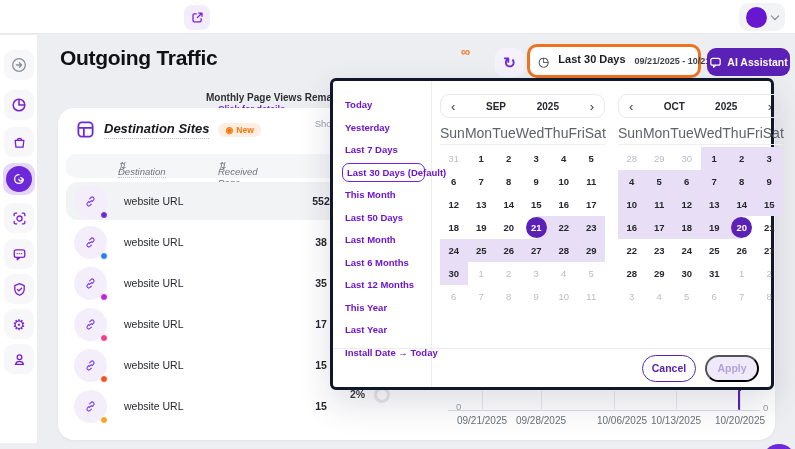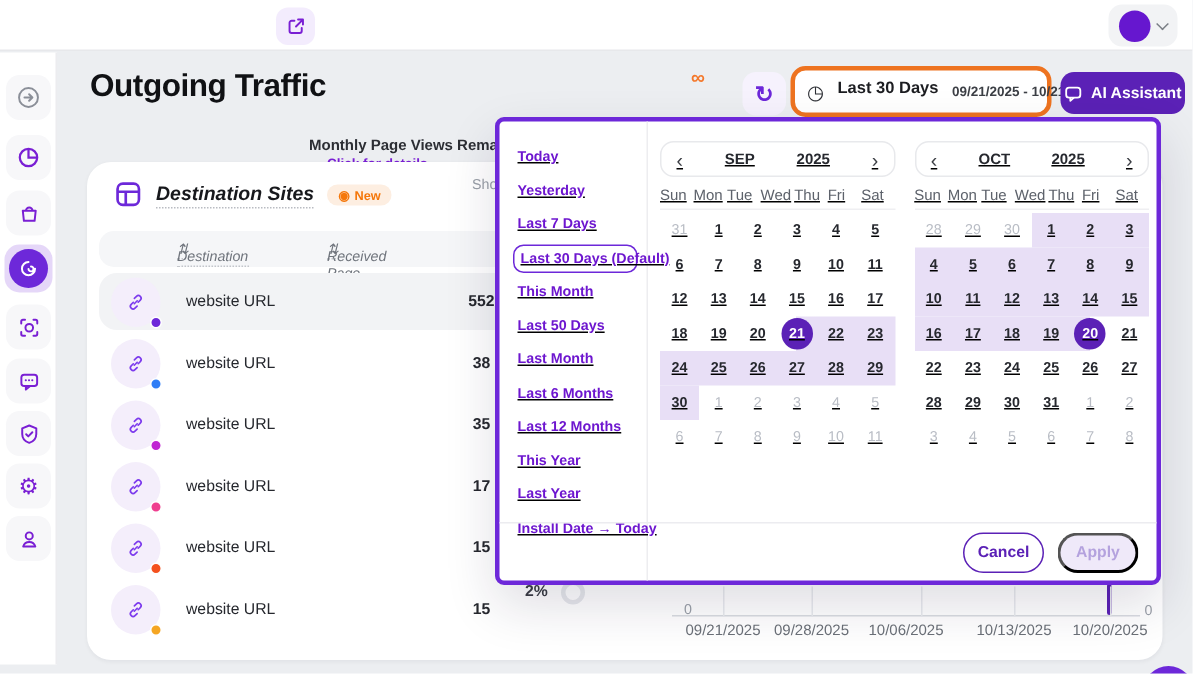--- a/index.html
+++ b/index.html
@@ -68,30 +68,30 @@
   .pct-txt{position:absolute;left:350px;top:388px;font-size:10.5px;font-weight:bold;color:#3a3d44;z-index:1;}
   .pct-ring{position:absolute;left:374px;top:387px;width:16px;height:16px;border-radius:50%;border:3px solid #e6e8ec;z-index:1;}
   .gridline{position:absolute;top:391px;width:1px;height:20px;background:#e8eaee;z-index:1;}
   .axis{position:absolute;left:448px;top:410px;width:312px;height:1px;background:#d9dce1;z-index:1;}
   .ylab{position:absolute;font-size:9.5px;color:#9aa0a8;z-index:1;}
   .xlab{position:absolute;top:415px;font-size:10px;color:#6b7077;transform:translateX(-50%);z-index:1;white-space:nowrap;}
   .spike{position:absolute;left:738px;top:389px;width:3px;height:21px;background:#5b21b6;border-radius:2px;z-index:1;}
   .fab{position:absolute;left:762px;top:444px;width:34px;height:34px;border-radius:50%;background:#6d28d9;z-index:6;cursor:pointer;}
 
   
-  .overlay{position:absolute;left:330px;top:78px;width:444px;height:312px;background:#fff;border:3px solid #6d28d9;border-radius:6px;box-shadow:0 14px 34px rgba(30,20,60,.14);z-index:10;display:flex;text-decoration:underline;}
+  .overlay{position:absolute;left:330px;top:78px;width:444px;height:312px;background:#fff;border:3px solid #0f172a;border-radius:6px;box-shadow:0 14px 34px rgba(30,20,60,.14);z-index:10;display:flex;}
   .presets{width:99px;padding:14px 6px 0 9px;border-right:1px solid #ededf0;}
   .preset{font-size:9.5px;font-weight:bold;color:#6d16cf;padding:4px 3px;margin-bottom:3.5px;cursor:pointer;white-space:nowrap;}
   .preset.sel{border:1.6px solid #6d28d9;border-radius:7px;padding:3px 4px;}
   .cal{width:178px;padding:13px 5px 0 8px;}
   .cal-head{height:24px;border:1px solid #e8e9ec;border-radius:9px;display:flex;align-items:center;justify-content:space-between;padding:0 10px;margin-bottom:7px;}
   .cal-head .nav{font-size:13px;color:#3c3f45;cursor:pointer;line-height:1;}
   .cal-head .mname,.cal-head .myear{font-size:10px;font-weight:bold;color:#26282e;}
   .wd-row{display:grid;grid-template-columns:repeat(7,1fr);border-bottom:1px solid #efeff2;padding-bottom:3px;margin-bottom:2px;}
-  .wd{font-size:10px;color:#5d626b;}
+  .wd{font-size:14px;color:#5d626b;text-align:center;}
   .grid{display:grid;grid-template-columns:repeat(6,1fr);}
   .cell{height:23px;display:flex;align-items:center;justify-content:center;position:relative;cursor:pointer;}
   .cell .d{font-size:9.5px;font-weight:bold;color:#26282e;width:20px;height:20px;display:flex;align-items:center;justify-content:center;border-radius:50%;}
   .cell.dim .d{color:#b9bdc5;font-weight:normal;}
   .cell.inr{background:#e8dff6;}
   .cell.start{background:linear-gradient(to right,transparent 50%,#e8dff6 50%);}
   .cell.end{background:linear-gradient(to right,#e8dff6 50%,transparent 50%);border-radius:0 11px 11px 0;}
   .cell.start .d,.cell.end .d{background:#5b21b6;color:#fff;width:21px;height:21px;}
   .cal-footer{position:absolute;left:0;right:0;bottom:0;height:39px;border-top:1px solid #ececf0;display:flex;align-items:center;justify-content:flex-end;gap:9px;padding-right:12px;}
   .btn-cancel{width:54px;height:27px;border-radius:16px;border:1.7px solid #5b21b6;background:#fff;color:#5b21b6;font-size:10.5px;font-weight:bold;display:flex;align-items:center;justify-content:center;cursor:pointer;}
@@ -285,21 +285,21 @@
 <div class="axis"></div>
 <span class="ylab" style="left:456px;top:401px;">0</span>
 <span class="ylab" style="left:763px;top:402px;">0</span>
 <div class="spike"></div>
 <div id="chart-labels">
     <div class="gridline" style="left: 482px;"></div>
     <span class="xlab" style="left: 482px;">09/21/2025</span>
     <div class="gridline" style="left: 541px;"></div>
     <span class="xlab" style="left: 541px;">09/28/2025</span>
     <div class="gridline" style="left: 614px;"></div>
-    <span class="xlab" style="left: 604px;">10/06/2025</span>
+    <span class="xlab" style="left: 622px;">10/06/2025</span>
     <div class="gridline" style="left: 676px;"></div>
     <span class="xlab" style="left: 676px;">10/13/2025</span>
     <div class="gridline" style="left: 740px;"></div>
     <span class="xlab" style="left: 740px;">10/20/2025</span>
   </div>
 <div class="fab"></div>
 
 <div class="overlay">
   <div class="presets">
       <div class="preset">Today</div>

